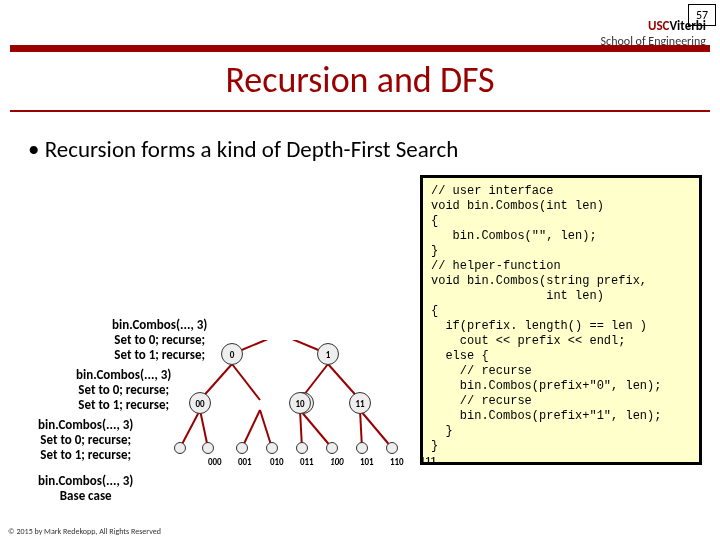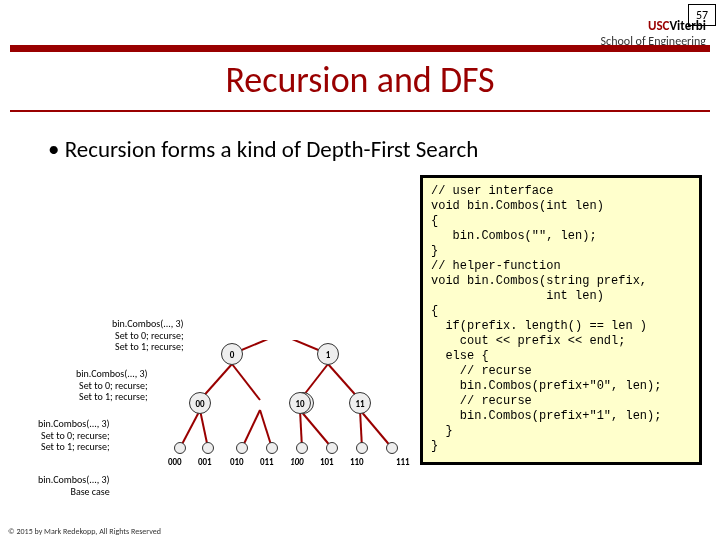--- a/index.html
+++ b/index.html
@@ -7,28 +7,28 @@
   .slide { position: relative; width: 720px; height: 540px; }
   .pagebox { position: absolute; top: 4px; right: 4px; width: 28px; height: 22px; border: 1px solid #000; display: flex; align-items: center; justify-content: center; font-size: 12px; }
   .logo { position: absolute; top: 18px; right: 14px; text-align: right; }
   .logo-top { font-size: 13px; font-weight: 700; }
   .logo-top .usc { color: #990000; }
   .logo-top .vit { color: #000; }
   .logo-sub { font-size: 12px; color: #333; margin-top: 1px; }
   .rule1 { position: absolute; top: 45px; left: 10px; right: 10px; height: 7px; background: #990000; }
   .title { position: absolute; top: 58px; left: 0; right: 0; text-align: center; font-size: 36px; font-weight: 400; color: #990000; }
   .rule2 { position: absolute; top: 110px; left: 10px; right: 10px; height: 2px; background: #990000; }
-  .bullet { position: absolute; top: 135px; left: 28px; font-size: 23px; color: #000; margin-left: 20px; }
+  .bullet { position: absolute; top: 135px; left: 28px; font-size: 23px; color: #000; }
   .code { position: absolute; top: 175px; left: 420px; width: 282px; height: 290px; border: 3px solid #000000; background: #ffffcc; padding: 6px 8px; font-family: Consolas, "Courier New", monospace; font-size: 12px; line-height: 1.25; white-space: pre; }
   .tree { position: absolute; top: 340px; left: 160px; width: 280px; height: 150px; }
   .tree svg { position: absolute; top: 0; left: 0; }
   .node { position: absolute; width: 22px; height: 22px; border-radius: 50%; background: #eee; border: 1px solid #333; display: flex; align-items: center; justify-content: center; font-size: 9px; font-weight: 700; }
   .leaf { position: absolute; width: 12px; height: 12px; border-radius: 50%; background: #eee; border: 1px solid #333; }
-  .leaflbl { position: absolute; font-size: 9px; font-weight: 700; text-align: center; }
-  .anno { position: absolute; font-size: 10px; line-height: 1.15; font-weight: 400; text-align: right; }
+  .leaflbl { position: absolute; font-size: 9px; font-weight: 700; text-align: center; margin-left: 40px; }
+  .anno { position: absolute; font-size: 13px; line-height: 1.15; font-weight: 700; text-align: center; }
   .copy { position: absolute; bottom: 4px; left: 8px; font-size: 8px; color: #333; }
 </style>
 </head>
 <body>
 
 <div class="slide">
 
   <div class="pagebox">
     <span>57</span>
   </div>
@@ -117,17 +117,17 @@
     <div class="leaf" style="left:196px; top:102px;"></div>
     <div class="leaf" style="left:226px; top:102px;"></div>
 
     <div class="leaflbl" style="left:8px;  top:116px;">000</div>
     <div class="leaflbl" style="left:38px; top:116px;">001</div>
     <div class="leaflbl" style="left:70px; top:116px;">010</div>
     <div class="leaflbl" style="left:100px;top:116px;">011</div>
     <div class="leaflbl" style="left:130px;top:116px;font-style:italic;">100</div>
     <div class="leaflbl" style="left:160px;top:116px;">101</div>
     <div class="leaflbl" style="left:190px;top:116px;">110</div>
-    <div class="leaflbl" style="left:236px;top:116px;">111</div>
+    <div class="leaflbl" style="left:220px;top:116px;font-family:Liberation Mono, monospace;">111</div>
   </div>
 
   <div class="copy">© 2015 by Mark Redekopp, All Rights Reserved</div>
 </div>
 
 </body></html>

